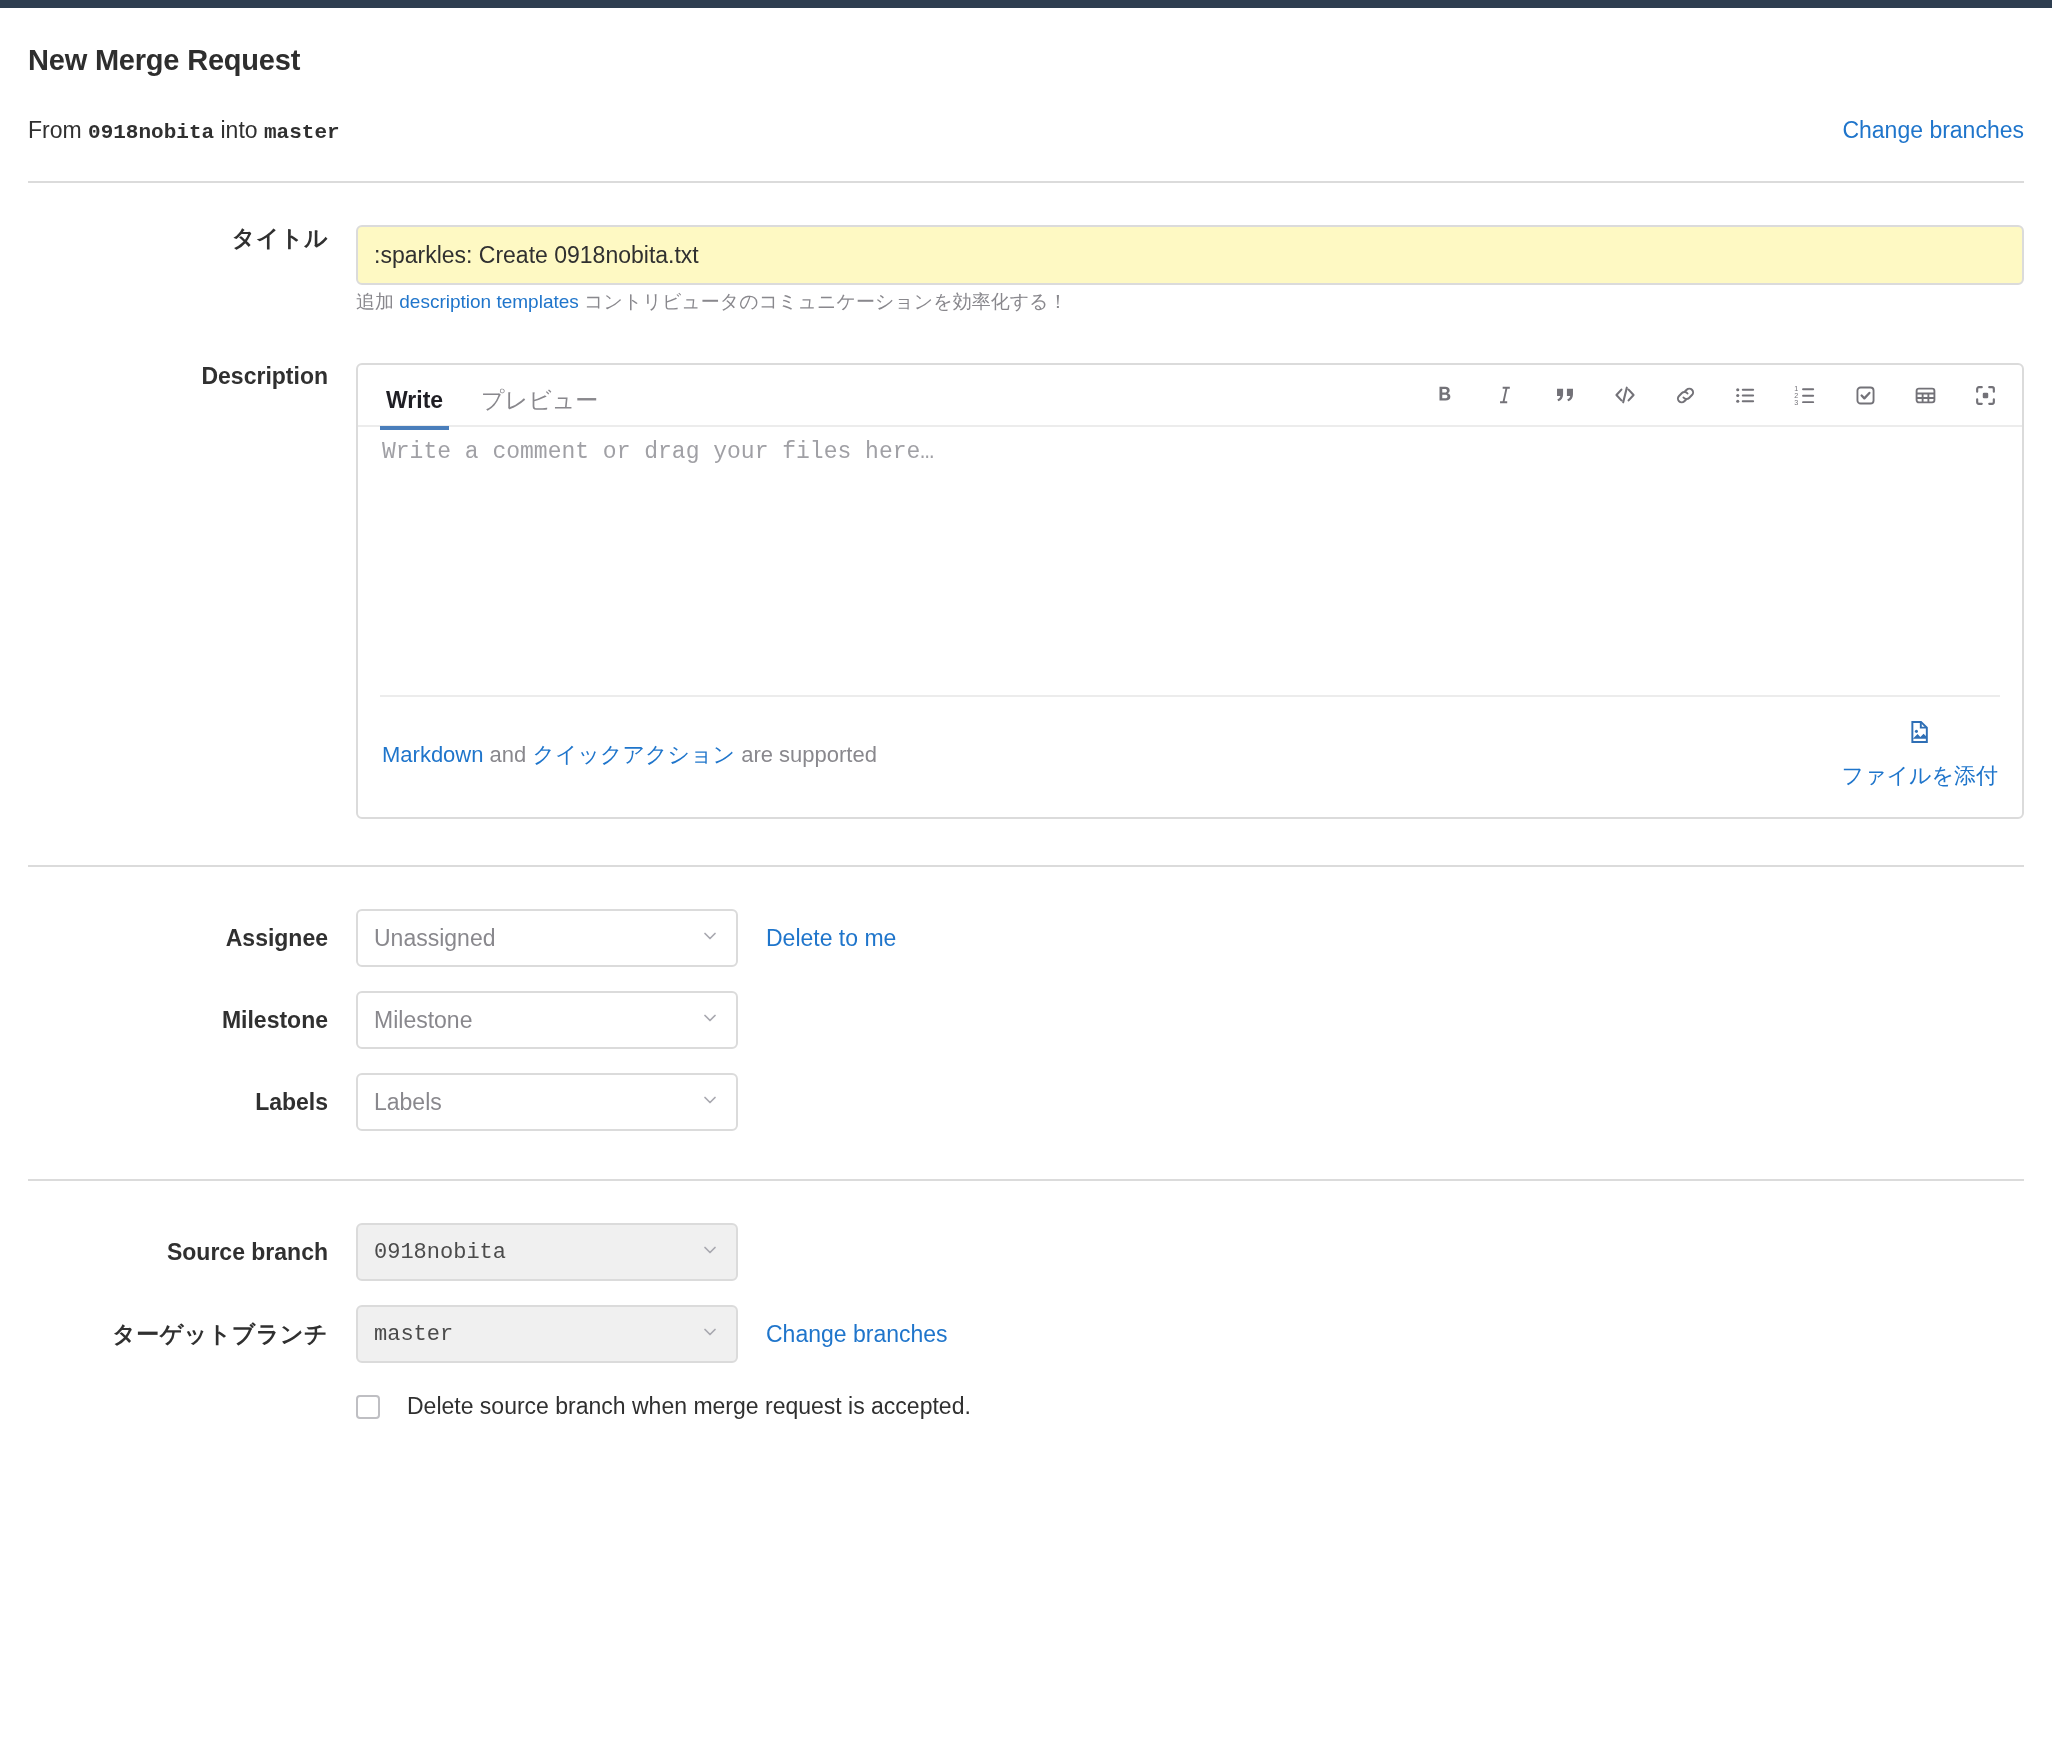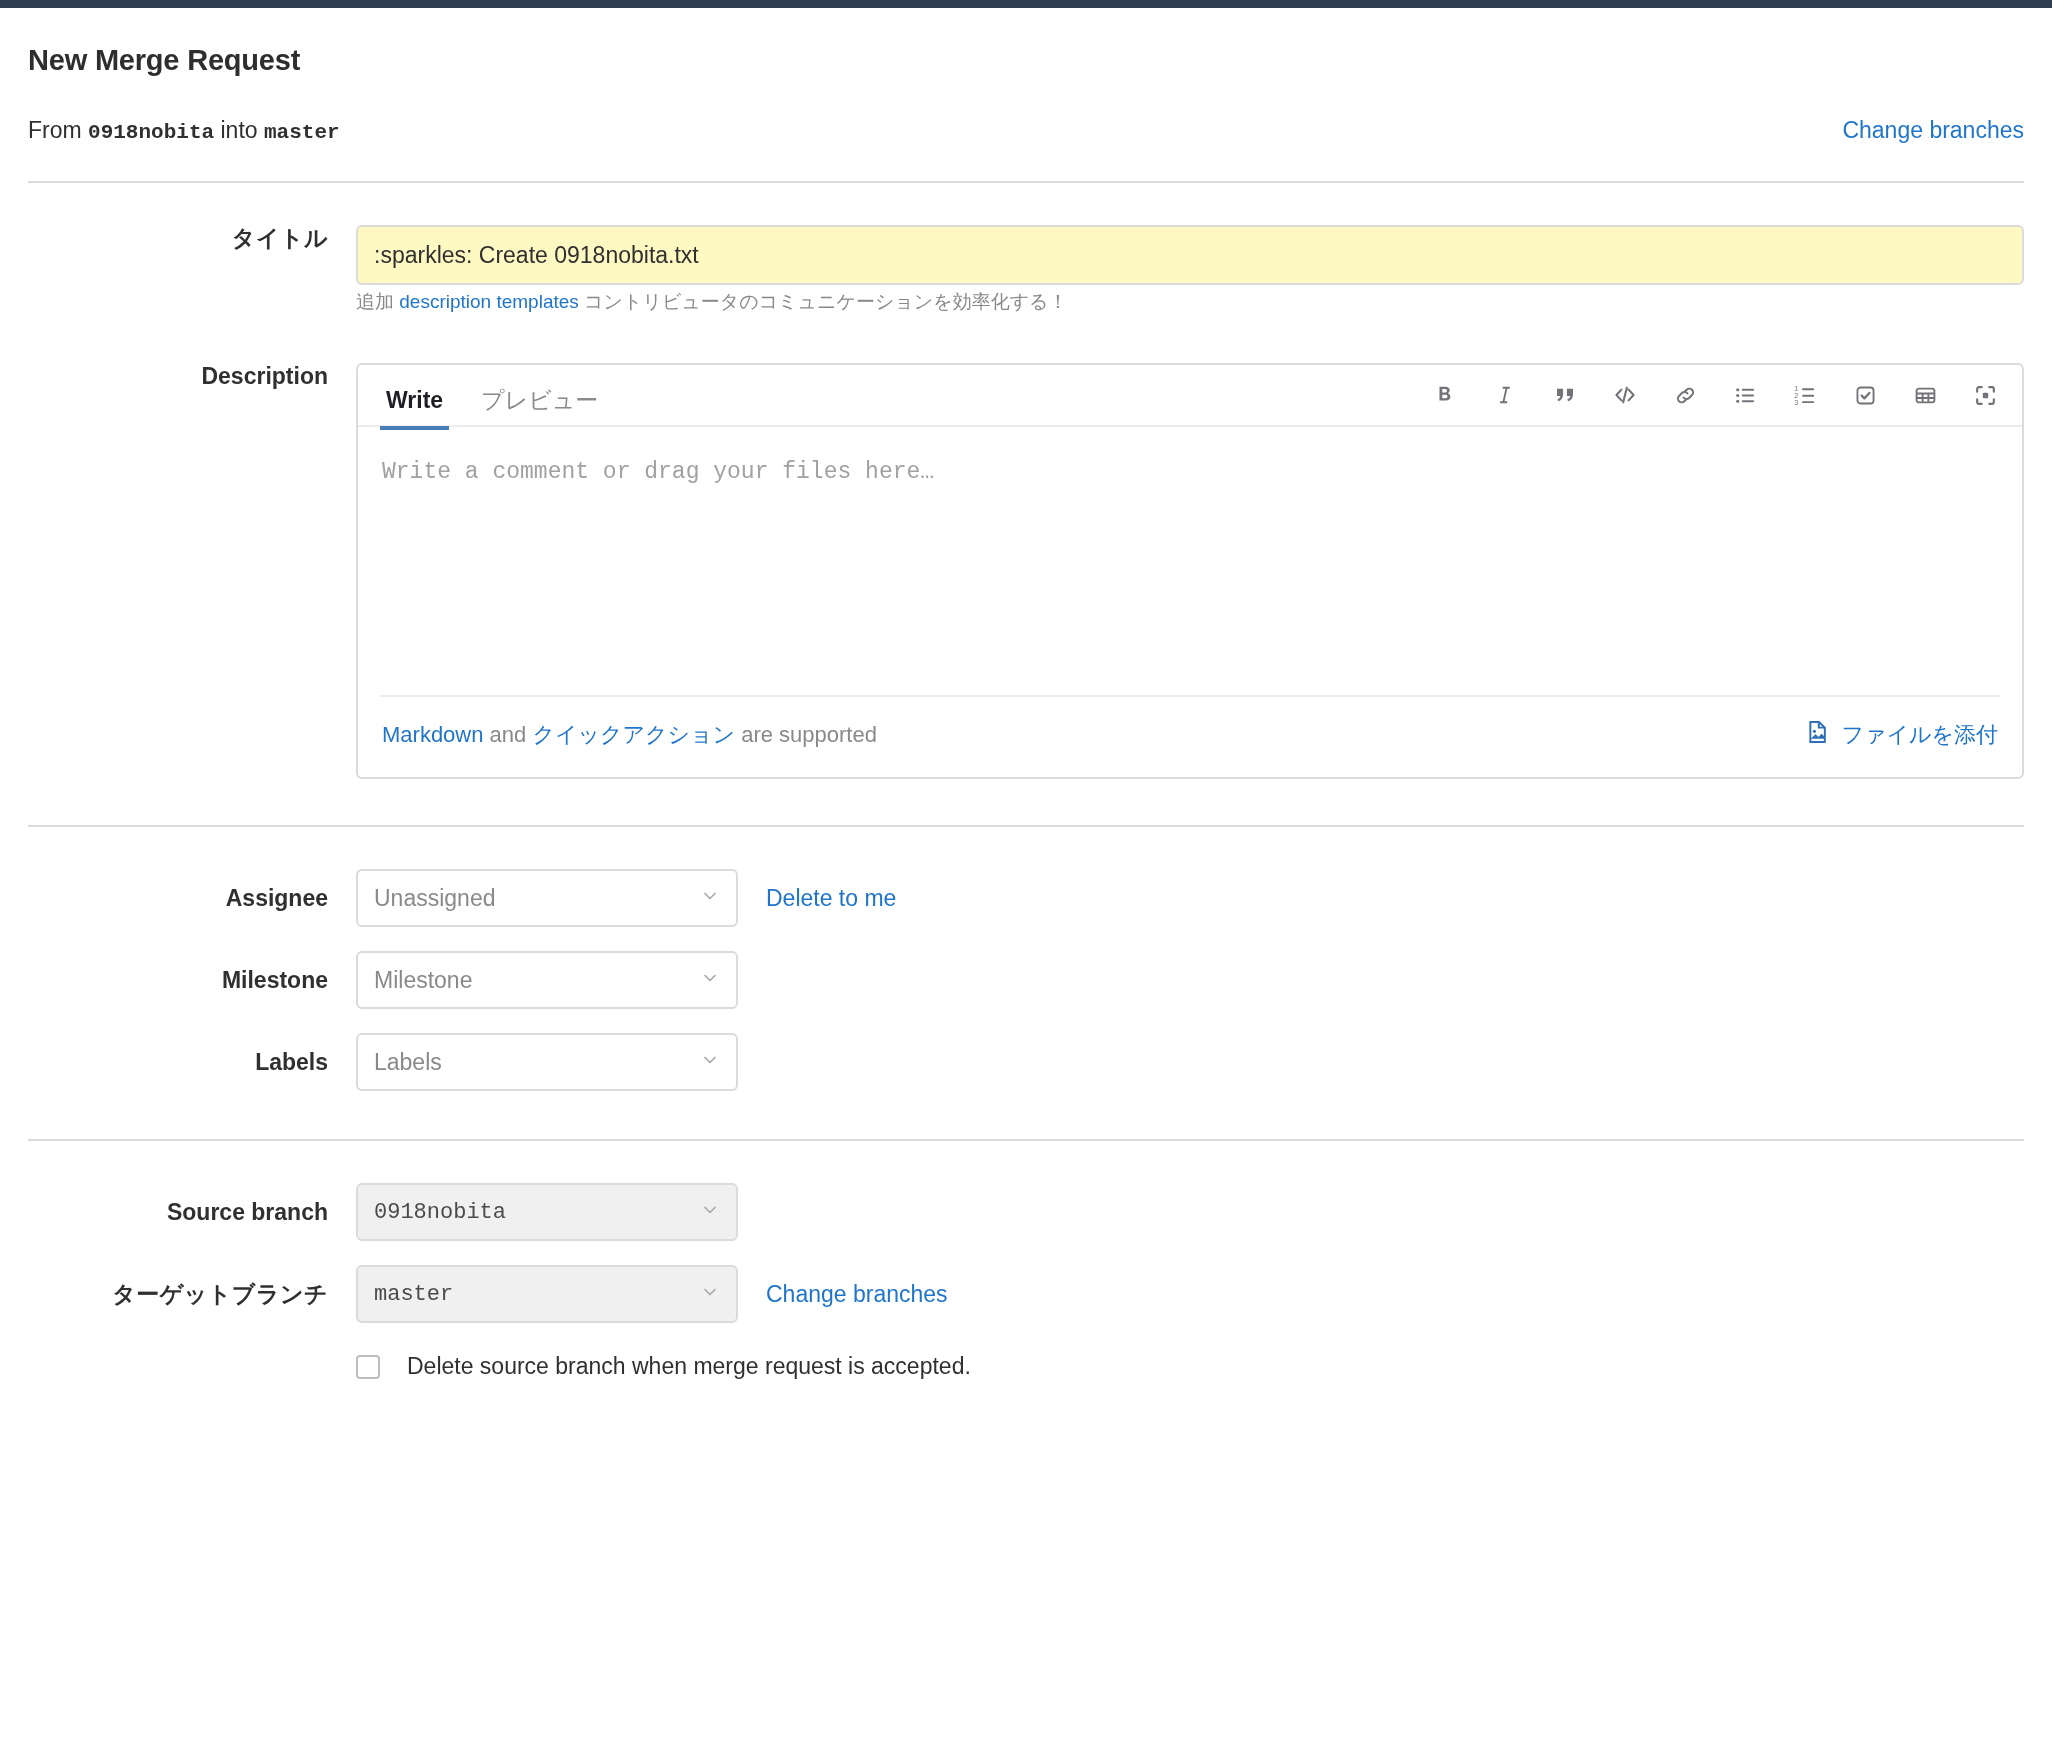--- a/index.html
+++ b/index.html
@@ -152,21 +152,21 @@
     width: 30px; height: 30px;
     display: flex; align-items: center; justify-content: center;
     color: #737278;
     cursor: pointer;
   }
   .tb-btn svg { display: block; }
 
   .md-body { position: relative; height: 268px; }
   .md-placeholder {
     position: absolute;
-    left: 24px; top: 32px;
+    left: 24px; top: 12px;
     font-family: "Liberation Mono", "DejaVu Sans Mono", monospace;
     font-size: 23px;
     color: #a0a0a5;
     white-space: nowrap;
   }
   .md-foot-sep {
     margin: 0 22px;
     border-top: 2px solid #ececec;
   }
   .md-foot {
@@ -177,20 +177,21 @@
     font-size: 22px;
     color: #89888d;
   }
   .attach {
     display: flex;
     align-items: center;
     gap: 10px;
     color: #1f75cb;
     font-size: 22px;
     cursor: pointer;
+    flex-direction: column;
   }
 
   
   .sel {
     position: relative;
     width: 382px;
     height: 58px;
   }
   .sel-box {
     width: 100%;

